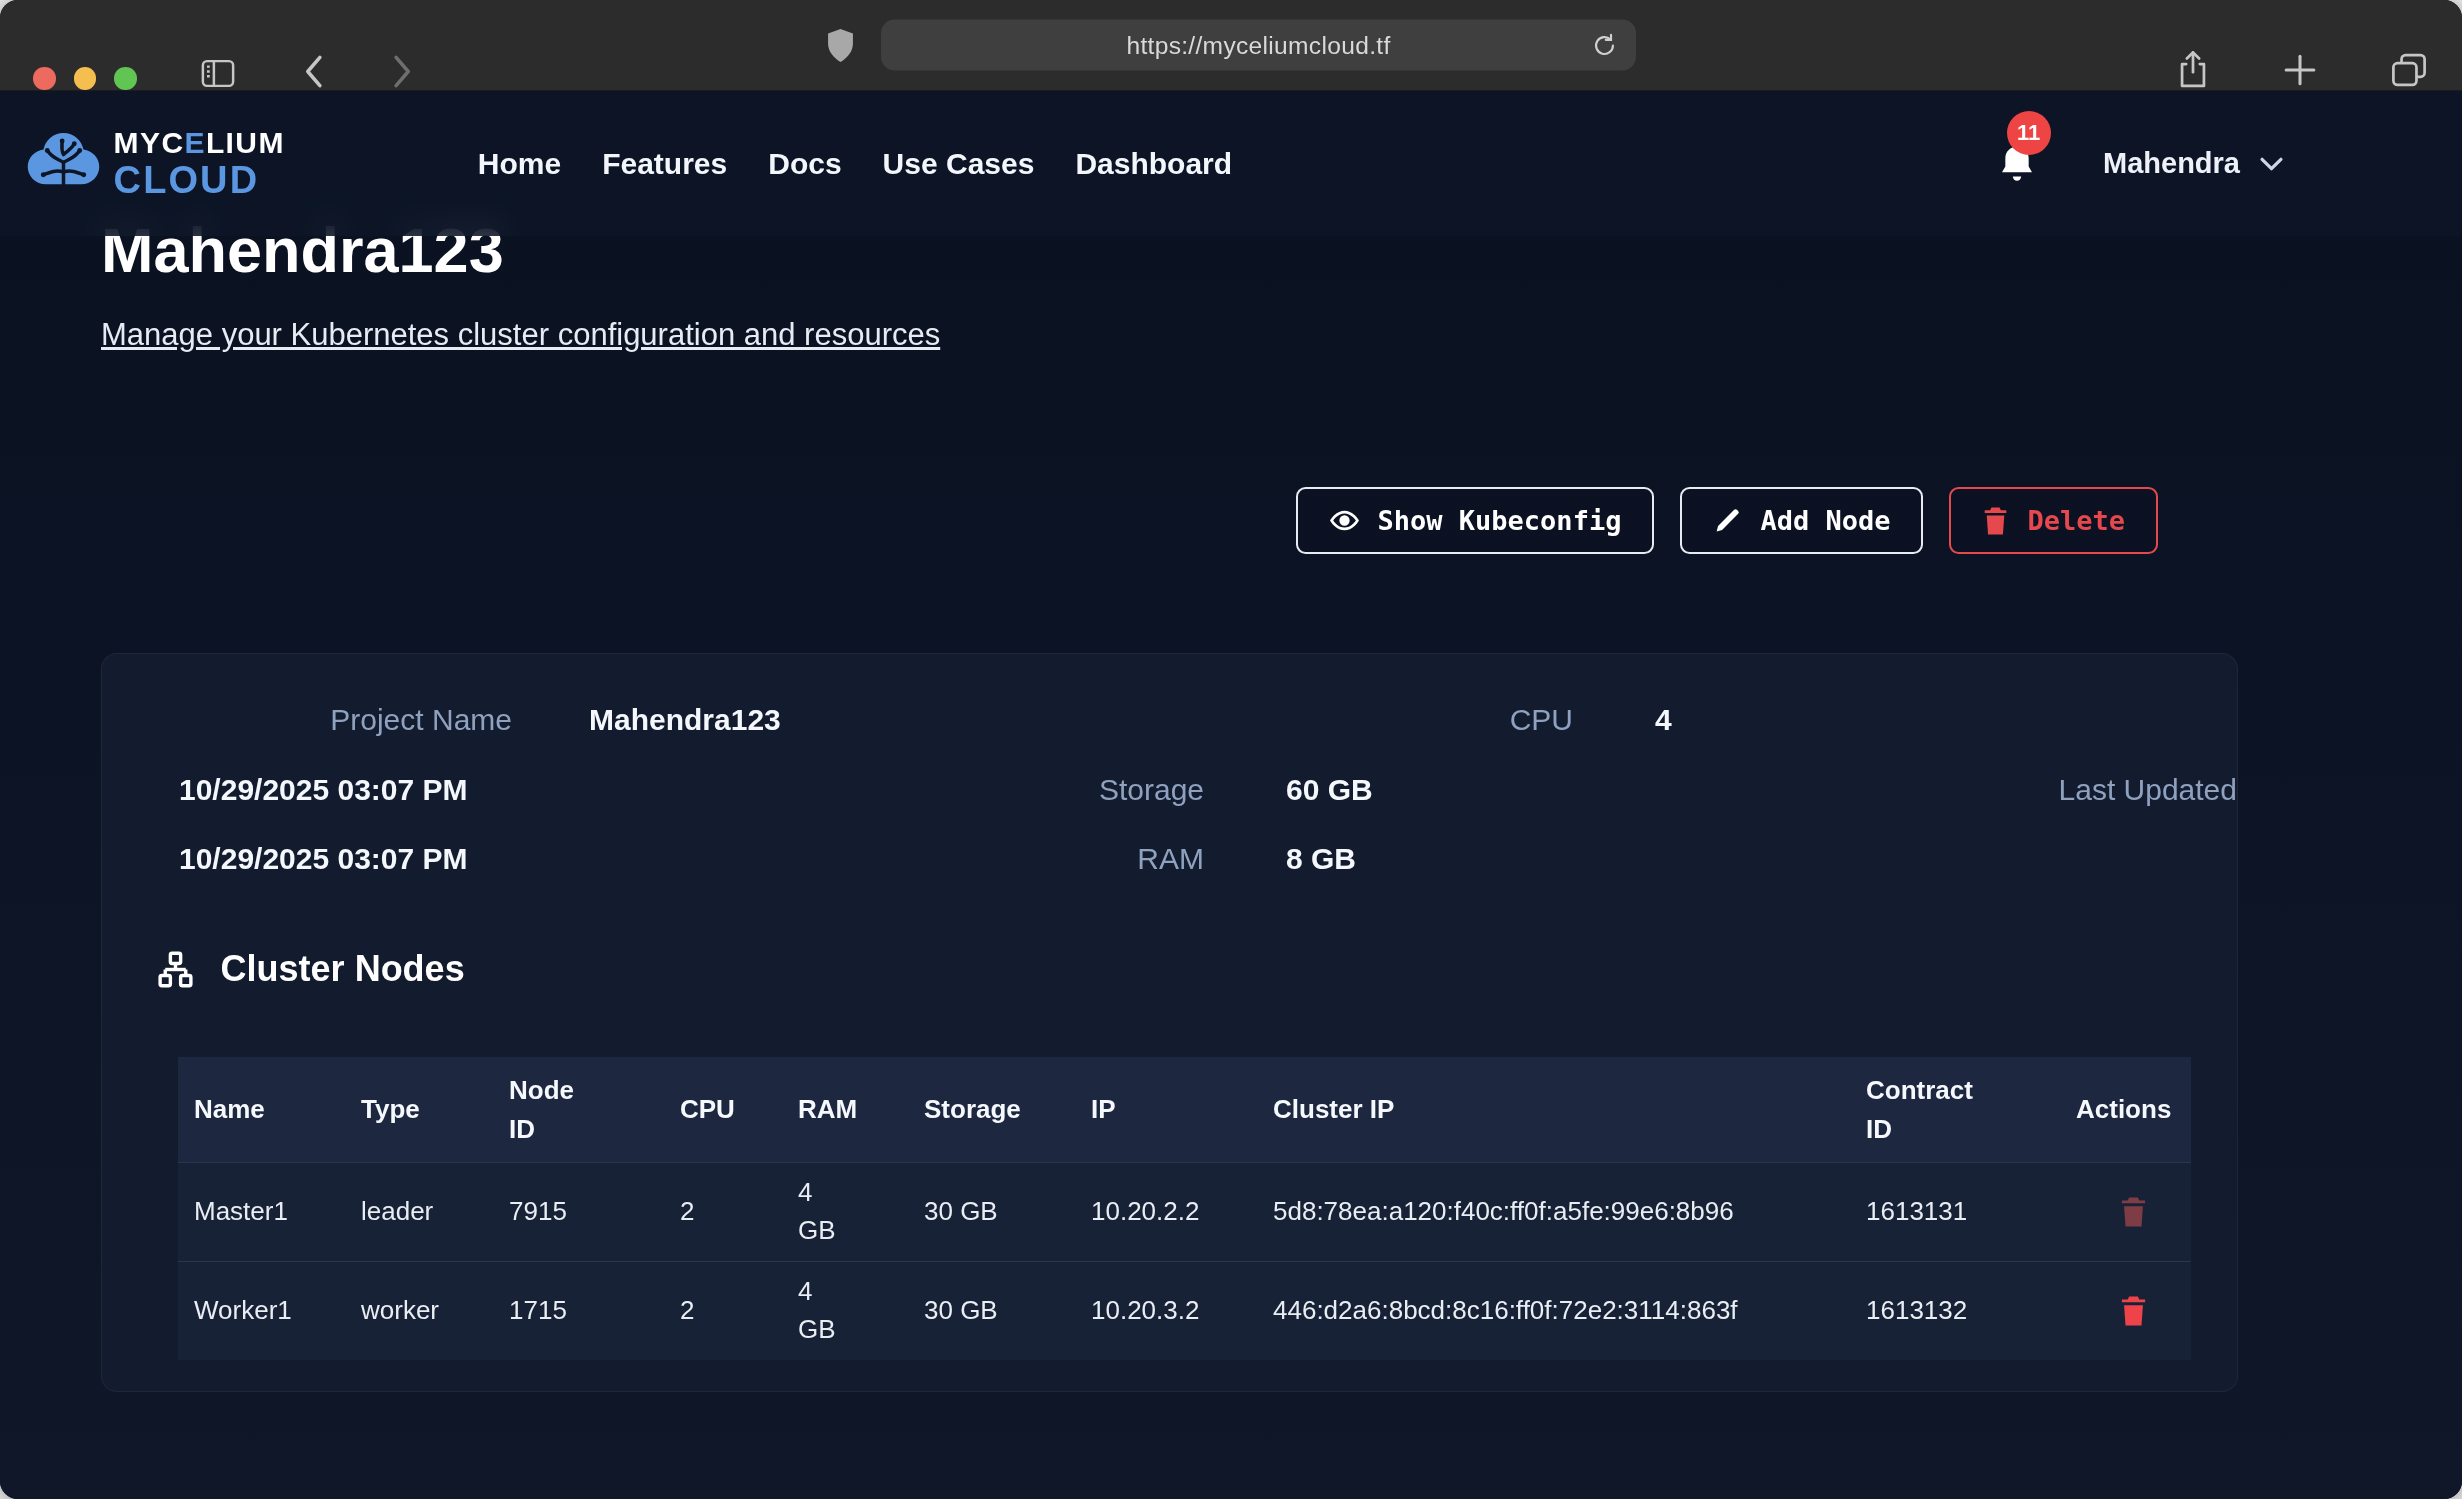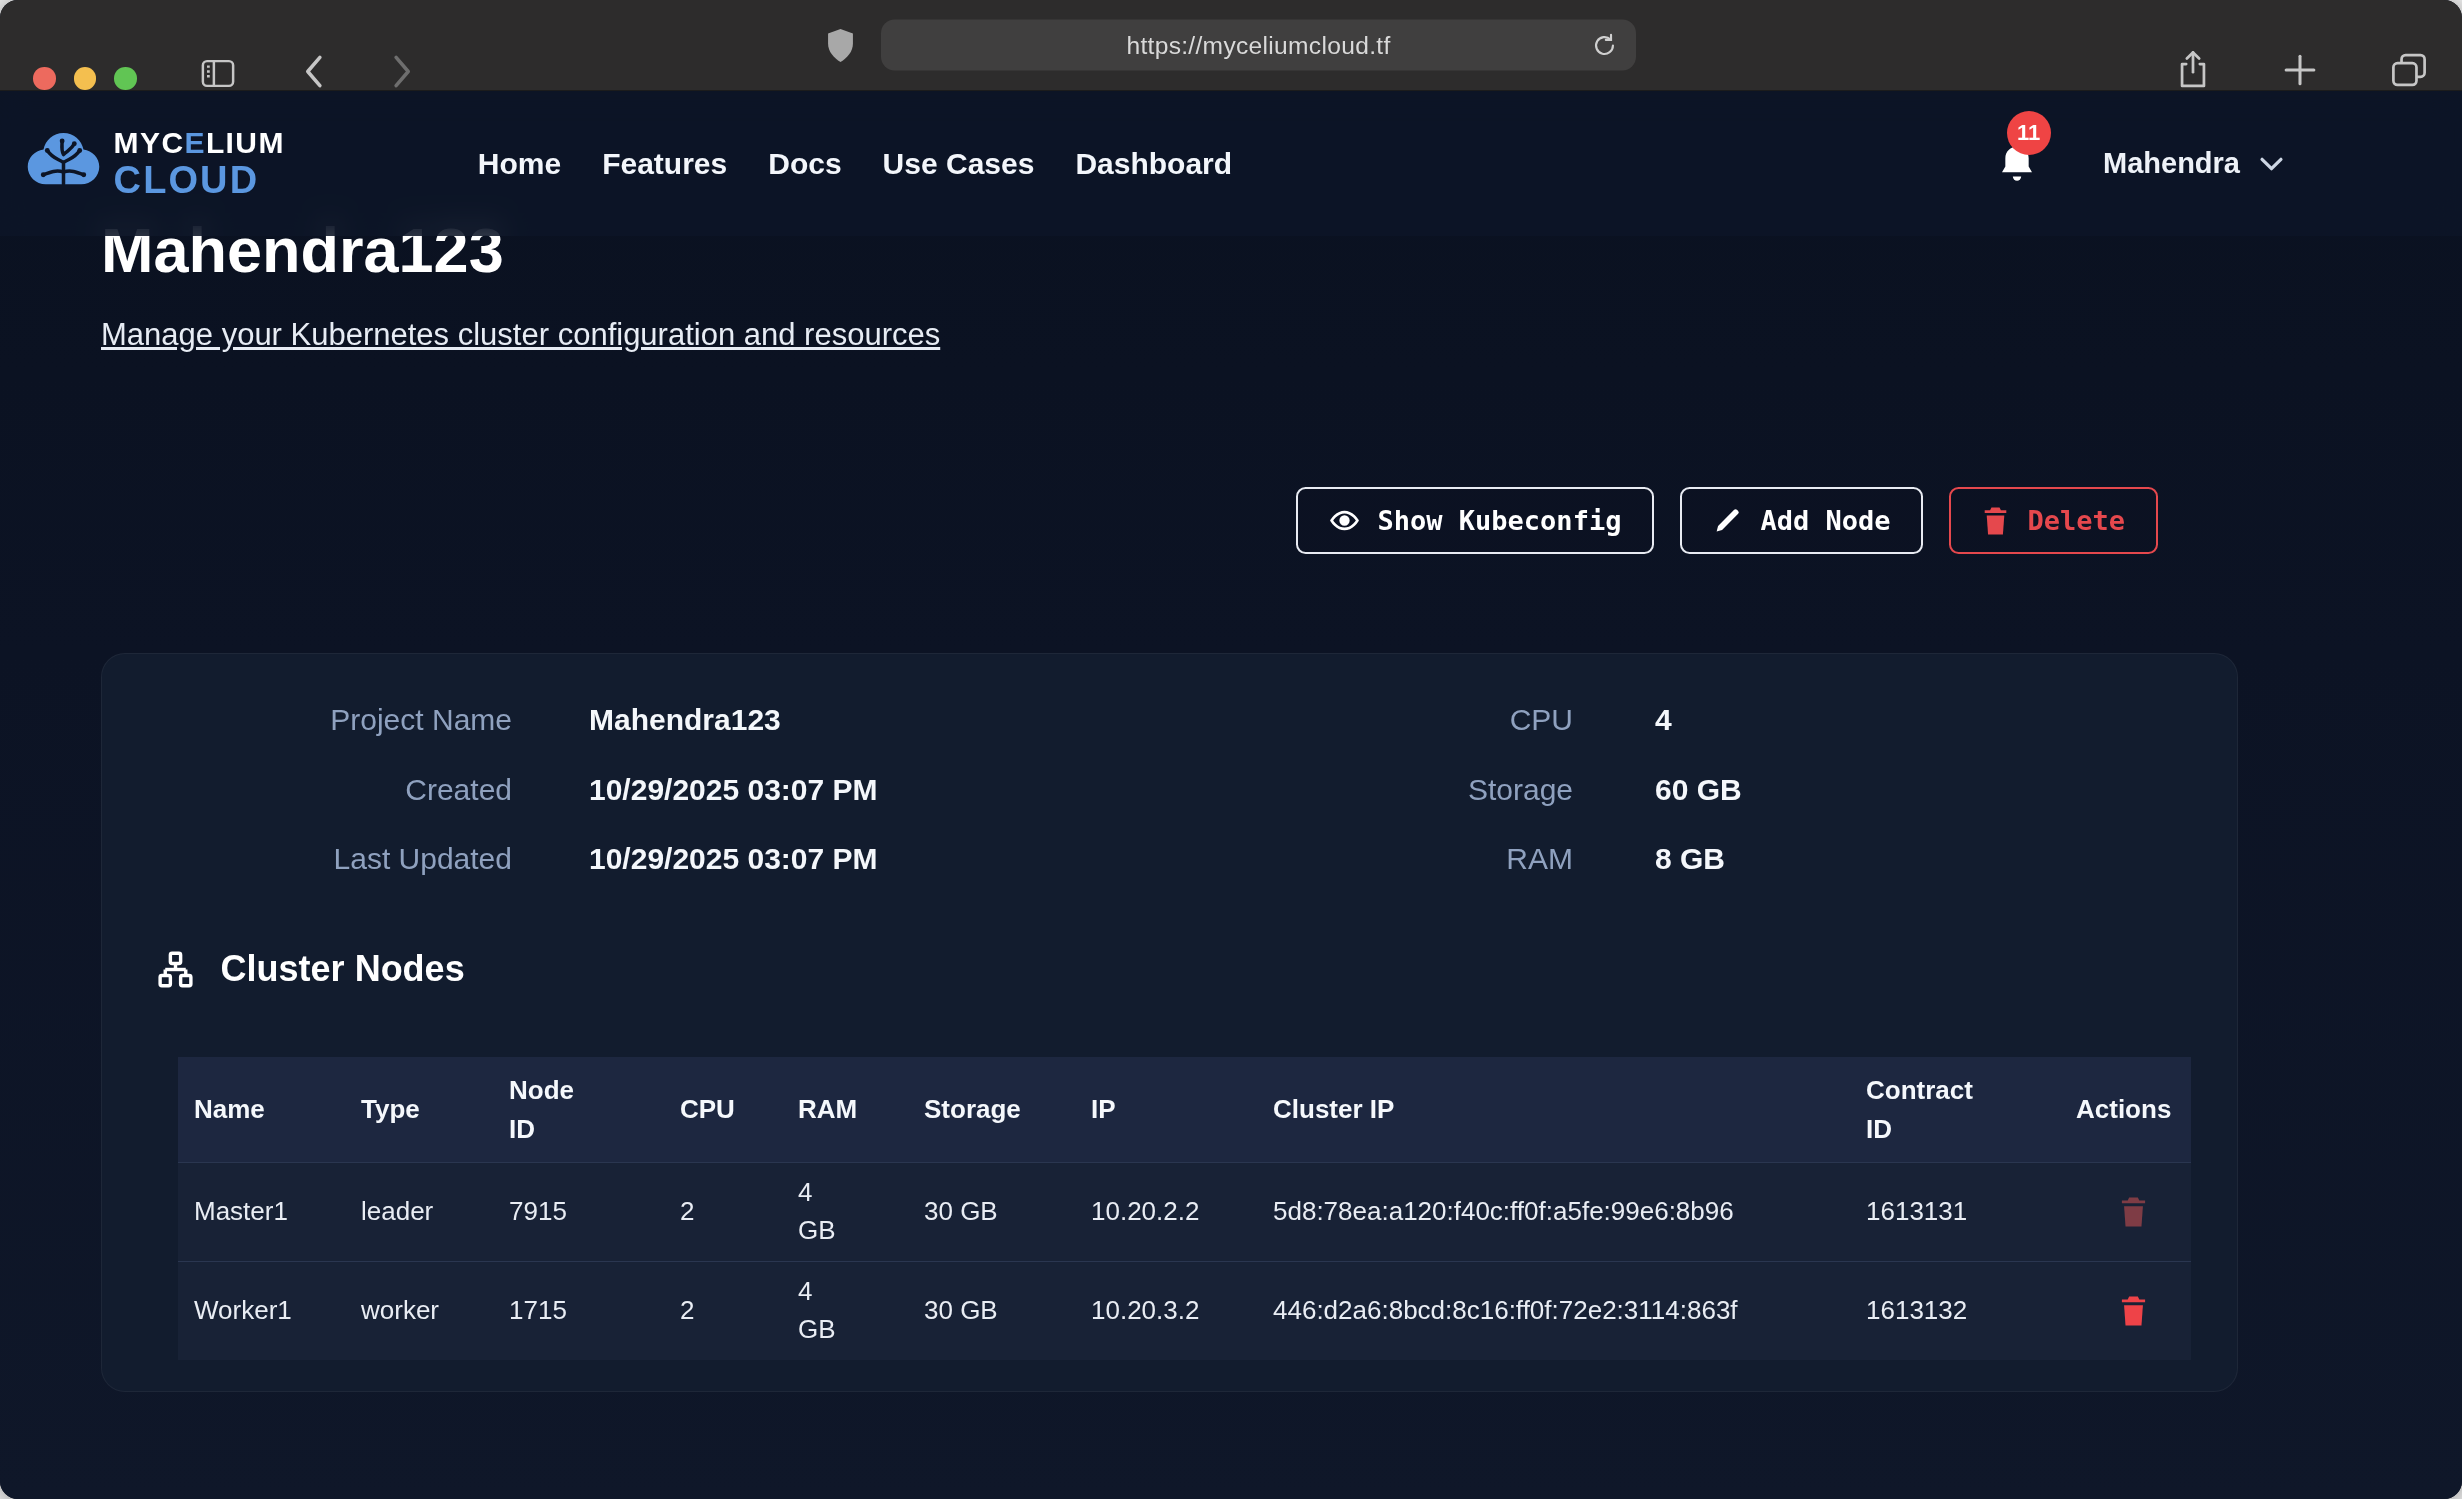--- a/index.html
+++ b/index.html
@@ -66,21 +66,21 @@
   .toolbar { position:absolute; top:396px; left:0; width:2057px;
              display:flex; justify-content:flex-end; gap:26px; }
   .btn { height:67px; border-radius:9.6px; border:2.1px solid #e8ebf2; background:rgba(10,16,30,.25);
          display:flex; align-items:center; gap:18px; padding:0 31px; cursor:pointer;
          color:#ffffff; font-family:"DejaVu Sans Mono",monospace; font-size:27px; font-weight:700; }
   .btn .bicon { display:flex; }
   .btn.danger { border-color:#e5484d; color:#e5484d; }
 
   
   .card { position:absolute; top:562px; left:0; width:2137px; height:739px;
-          background:#121c2e; border:0.7px solid rgba(255,255,255,.05); border-radius:24px; }
+          background:#121c2e; border:0.7px solid rgba(255,255,255,.05); border-radius:16px; }
 
   .info-grid { display:grid; grid-template-columns:410px 692px 369px auto;
                padding-top:41px; row-gap:20.5px; }
   .info-label { text-align:right; color:#8fa1bf; font-size:30px; font-weight:400; line-height:49px; }
   .info-value { color:#f4f7fb; font-size:30px; font-weight:600; line-height:49px; padding-left:77px; }
   .info-value.rt { padding-left:82px; }
 
   .section-heading { position:absolute; top:294px; left:53px; display:flex; align-items:center; gap:24.6px; }
   .section-heading .sicon { color:#ffffff; display:flex; }
   .section-title { color:#ffffff; font-size:36px; font-weight:700; }
@@ -211,21 +211,20 @@
         </div>
 
         <div class="card">
 
           <div class="info-grid">
             <div class="info-label">Project Name</div>
             <div class="info-value">Mahendra123</div>
             <div class="info-label">CPU</div>
             <div class="info-value rt">4</div>
 
-            <div class="info-label">Created</div>
             <div class="info-value">10/29/2025 03:07 PM</div>
             <div class="info-label">Storage</div>
             <div class="info-value rt">60 GB</div>
 
             <div class="info-label">Last Updated</div>
             <div class="info-value">10/29/2025 03:07 PM</div>
             <div class="info-label">RAM</div>
             <div class="info-value rt">8 GB</div>
           </div>
 

